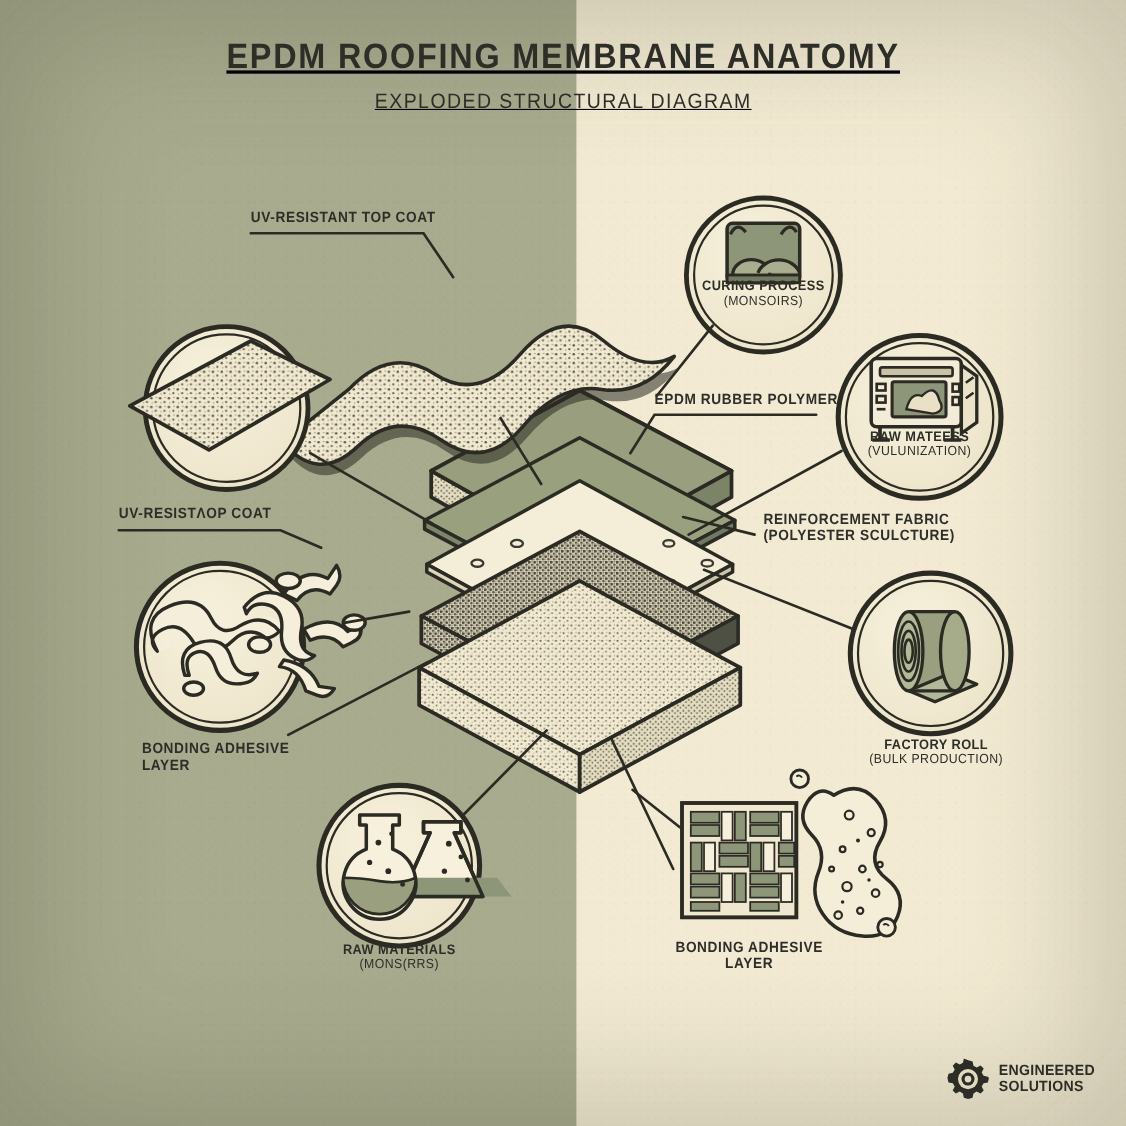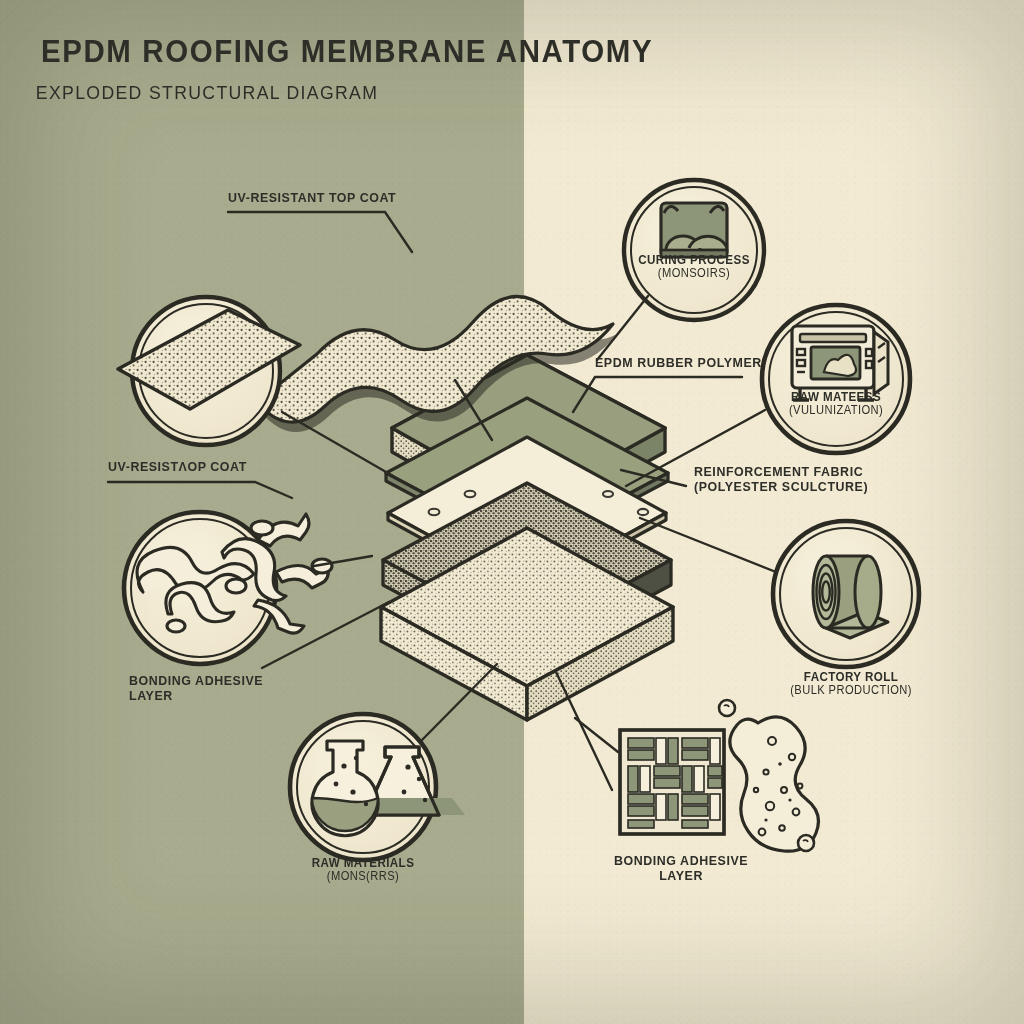--- a/index.html
+++ b/index.html
@@ -29,21 +29,21 @@
     position:absolute;inset:0;pointer-events:none;
     box-shadow:inset 0 0 120px 30px rgba(60,60,45,.22);
   }
   
   .ttl,.sub,.lbl,.badge-lbl,.logo-txt{
     color:#2e2e29; font-weight:700;
     letter-spacing:.04em;
     text-transform:uppercase;
     line-height:1.12;
   }
-  #title-wrap{position:absolute;top:34px;left:0;width:100%;}
+  #title-wrap{position:absolute;top:34px;left:0;width:100%;text-align:center;text-decoration:underline;}
   .ttl{font-size:32px;letter-spacing:.055em;font-weight:700;
        font-family:"Liberation Sans Narrow","Liberation Sans",sans-serif;
        transform:scaleX(.92);}
   .sub{font-size:19px;margin-top:12px;letter-spacing:.075em;font-weight:400;
        transform:scaleX(.93);}
   .lbl{position:absolute;font-size:13.5px;letter-spacing:.045em;
        transform:scaleX(.92);transform-origin:left center;white-space:nowrap;}
   .lbl .l2{display:block;}
   .badge-lbl{position:absolute;font-size:12.5px;text-align:center;
              letter-spacing:.035em;white-space:nowrap;
@@ -404,15 +404,30 @@
   <div class="badge-lbl" style="left:851px;top:670px;">
     <span>FACTORY ROLL</span>
     <span class="l2">(BULK PRODUCTION)</span>
   </div>
 
   <div class="badge-lbl" style="left:363px;top:856px;">
     <span>RAW MATERIALS</span>
     <span class="l2">(MONS(RRS)</span>
   </div>
 
+  <div id="logo">
+    <svg width="38" height="38" viewBox="0 0 40 40">
+      <path fill="#2c2c27" d="M20 2 l4.4 1.2 .9 4.3 3.2 1.9 4-2 3.1 3.1 -2 4 1.9 3.2 4.3 .9 L41 20
+        l-1.2 4.4 -4.3 .9 -1.9 3.2 2 4 -3.1 3.1 -4 -2 -3.2 1.9 -.9 4.3 L20 41
+        l-4.4 -1.2 -.9 -4.3 -3.2 -1.9 -4 2 -3.1 -3.1 2 -4 -1.9 -3.2 -4.3 -.9 L-1 20
+        l1.2 -4.4 4.3 -.9 1.9 -3.2 -2 -4 3.1 -3.1 4 2 3.2 -1.9 .9 -4.3Z" transform="translate(1.2,0) scale(.95)"></path>
+      <circle cx="20" cy="20" r="9.6" fill="#f2ead2"></circle>
+      <circle cx="20" cy="20" r="6.2" fill="#2c2c27"></circle>
+      <circle cx="20" cy="20" r="3.2" fill="#f2ead2"></circle>
+    </svg>
+    <div>
+      <div class="logo-txt">ENGINEERED</div>
+      <div class="logo-txt">SOLUTIONS</div>
+    </div>
+  </div>
 
   <div id="vignette"></div>
 </div>
 
 </body></html>

